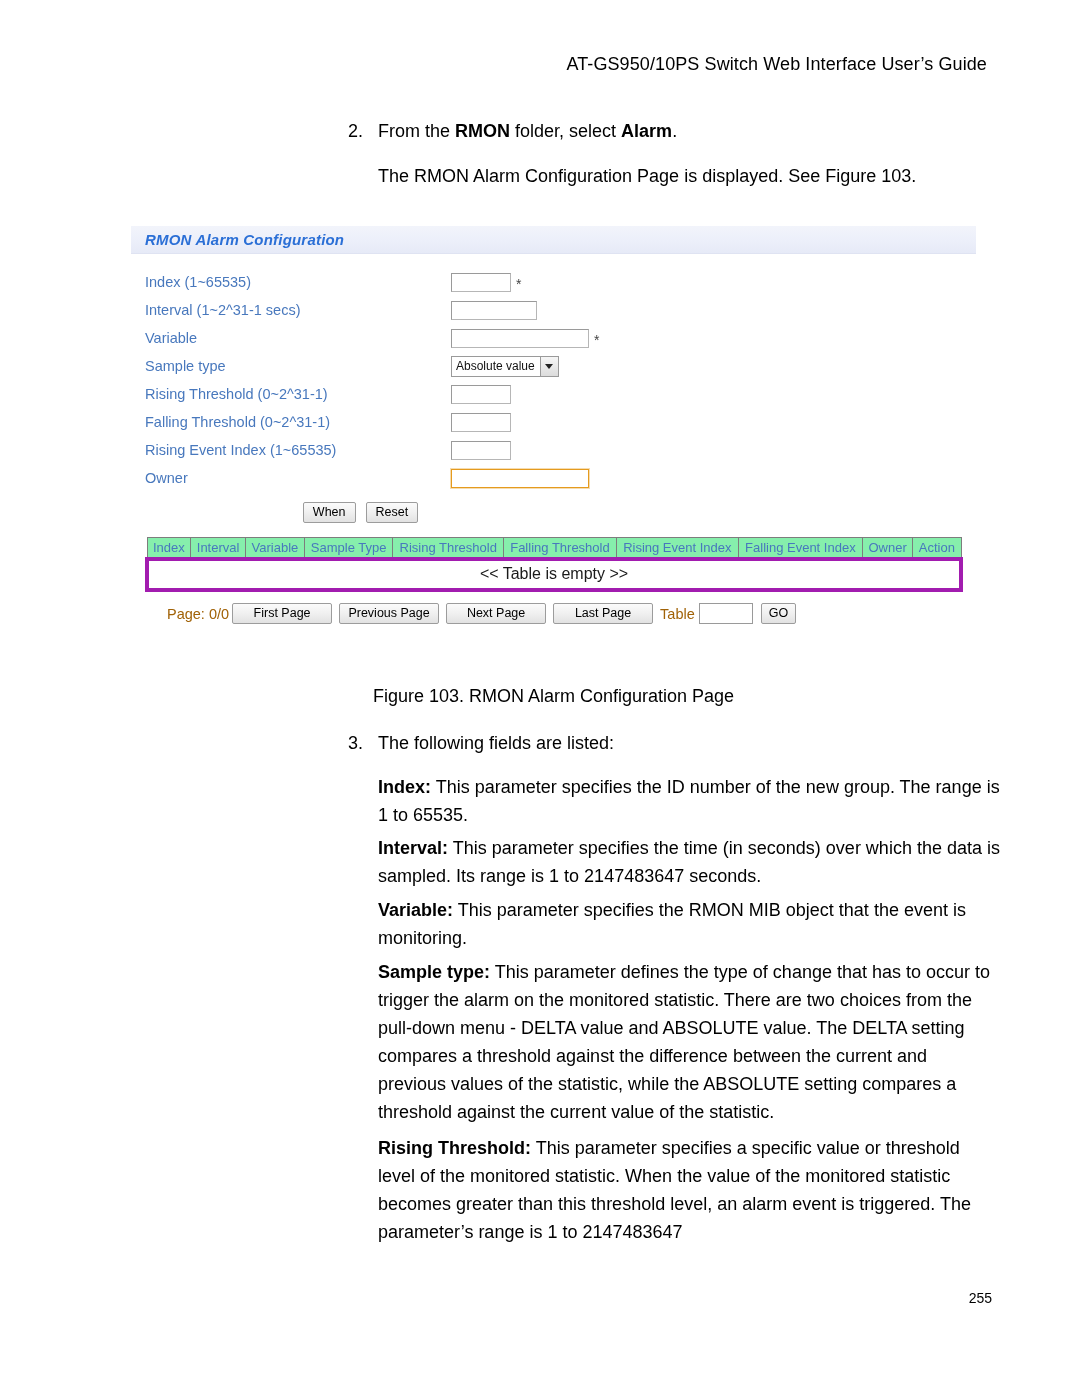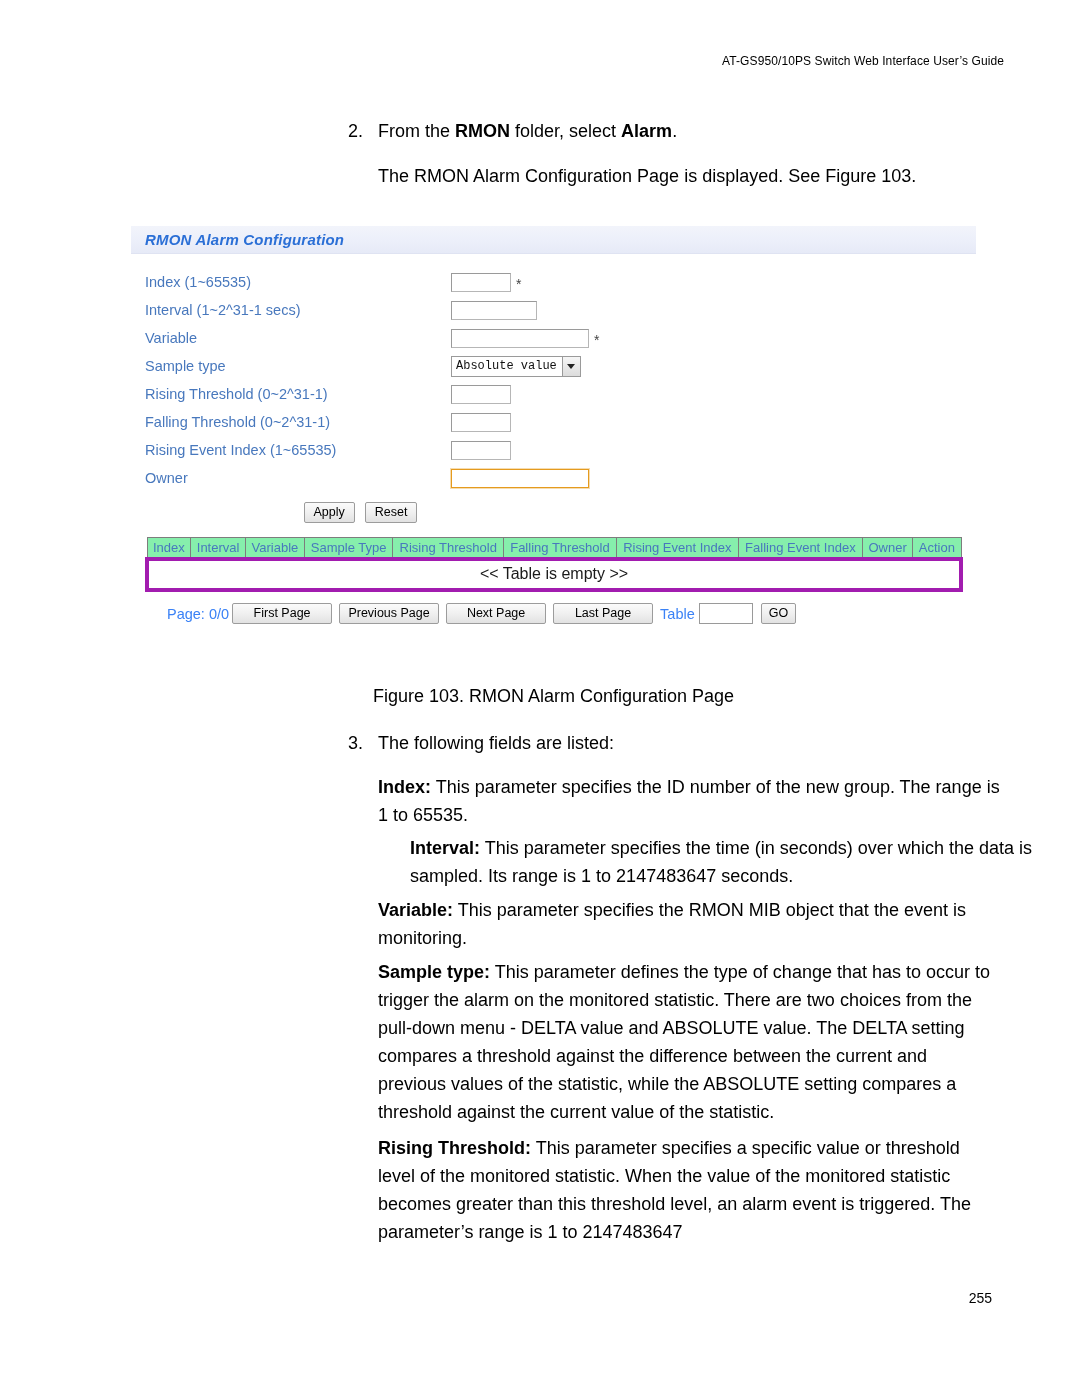--- a/index.html
+++ b/index.html
@@ -13,22 +13,22 @@
     position: relative;
     font-family: "Liberation Sans", sans-serif;
     color: #000000;
     overflow: hidden;
   }
 
   
   .doc-header {
     position: absolute;
     top: 54px;
-    right: 76px;
-    font-size: 12px;
+    right: 93px;
+    font-size: 18px;
     color: #000;
     letter-spacing: 0.1px;
     white-space: nowrap;
   }
 
   
   .step {
     position: absolute;
     display: flex;
     font-size: 18px;
@@ -131,21 +131,20 @@
   }
 
   
   .fake-select {
     display: inline-flex;
     align-items: stretch;
     height: 19px;
     border: 1px solid #9a9a9a;
     background: #fff;
     font-size: 12px;
-    font-family: Liberation Mono, monospace;
   }
   .fake-select .sel-text {
     padding: 0 5px 0 4px;
     display: flex;
     align-items: center;
     color: #111;
     white-space: nowrap;
   }
   .fake-select .sel-arrow {
     width: 17px;
@@ -211,21 +210,21 @@
   }
 
   
   .pager {
     display: flex;
     align-items: center;
     margin: 11px 0 0 36px;
   }
   .pg-label {
     font-size: 14.5px;
-    color: #3b82f6;
+    color: #a16207;
     margin-right: 3px;
     white-space: nowrap;
   }
   .pg-btn {
     width: 100px;
     text-align: center;
     margin-right: 7px;
     padding: 2px 0 3px;
   }
   .pg-input {
@@ -343,21 +342,21 @@
 
 
     <div class="form-row">
       <div class="form-label">Owner</div>
       <div class="ctrl-wrap">
         <input class="txt owner-focus" type="text" autofocus="" value="" style="">
       </div>
     </div>
 
     <div class="apply-row">
-      <button class="btn">Apply</button>
+      <button class="btn">When</button>
       <button class="btn">Reset</button>
     </div>
   </div>
 
   <div class="tbl-wrap">
     <table class="grid">
       <thead>
         <tr>
           <th>Index</th>
           <th>Interval</th>
@@ -394,21 +393,21 @@
 
 <div class="figcap">Figure 103. RMON Alarm Configuration Page</div>
 
 <div class="step step-3">
   <div class="step-num">3.</div>
   <div class="step-body">The following fields are listed:</div>
 </div>
 
 <div class="field-para" style="top:773px;"><b>Index:</b><span> This parameter specifies the ID number of the new group. The range is 1 to 65535.</span></div>
 
-<div class="field-para" style="top:834px;margin-left:32px;"><b>Interval:</b><span> This parameter specifies the time (in seconds) over which the data is sampled. Its range is 1 to 2147483647 seconds.</span></div>
+<div class="field-para" style="top:834px;"><b>Interval:</b><span> This parameter specifies the time (in seconds) over which the data is sampled. Its range is 1 to 2147483647 seconds.</span></div>
 
 <div class="field-para" style="top:896px;"><b>Variable:</b><span> This parameter specifies the RMON MIB object that the event is monitoring.</span></div>
 
 <div class="field-para" style="top:958px;"><b>Sample type:</b><span> This parameter defines the type of change that has to occur to trigger the alarm on the monitored statistic. There are two choices from the pull-down menu - DELTA value and ABSOLUTE value. The DELTA setting compares a threshold against the difference between the current and previous values of the statistic, while the ABSOLUTE setting compares a threshold against the current value of the statistic.</span></div>
 
 <div class="field-para" style="top:1134px;"><b>Rising Threshold:</b><span> This parameter specifies a specific value or threshold level of the monitored statistic. When the value of the monitored statistic becomes greater than this threshold level, an alarm event is triggered. The parameter’s range is 1 to 2147483647</span></div>
 
 <div class="page-num">255</div>
 
 </body></html>

